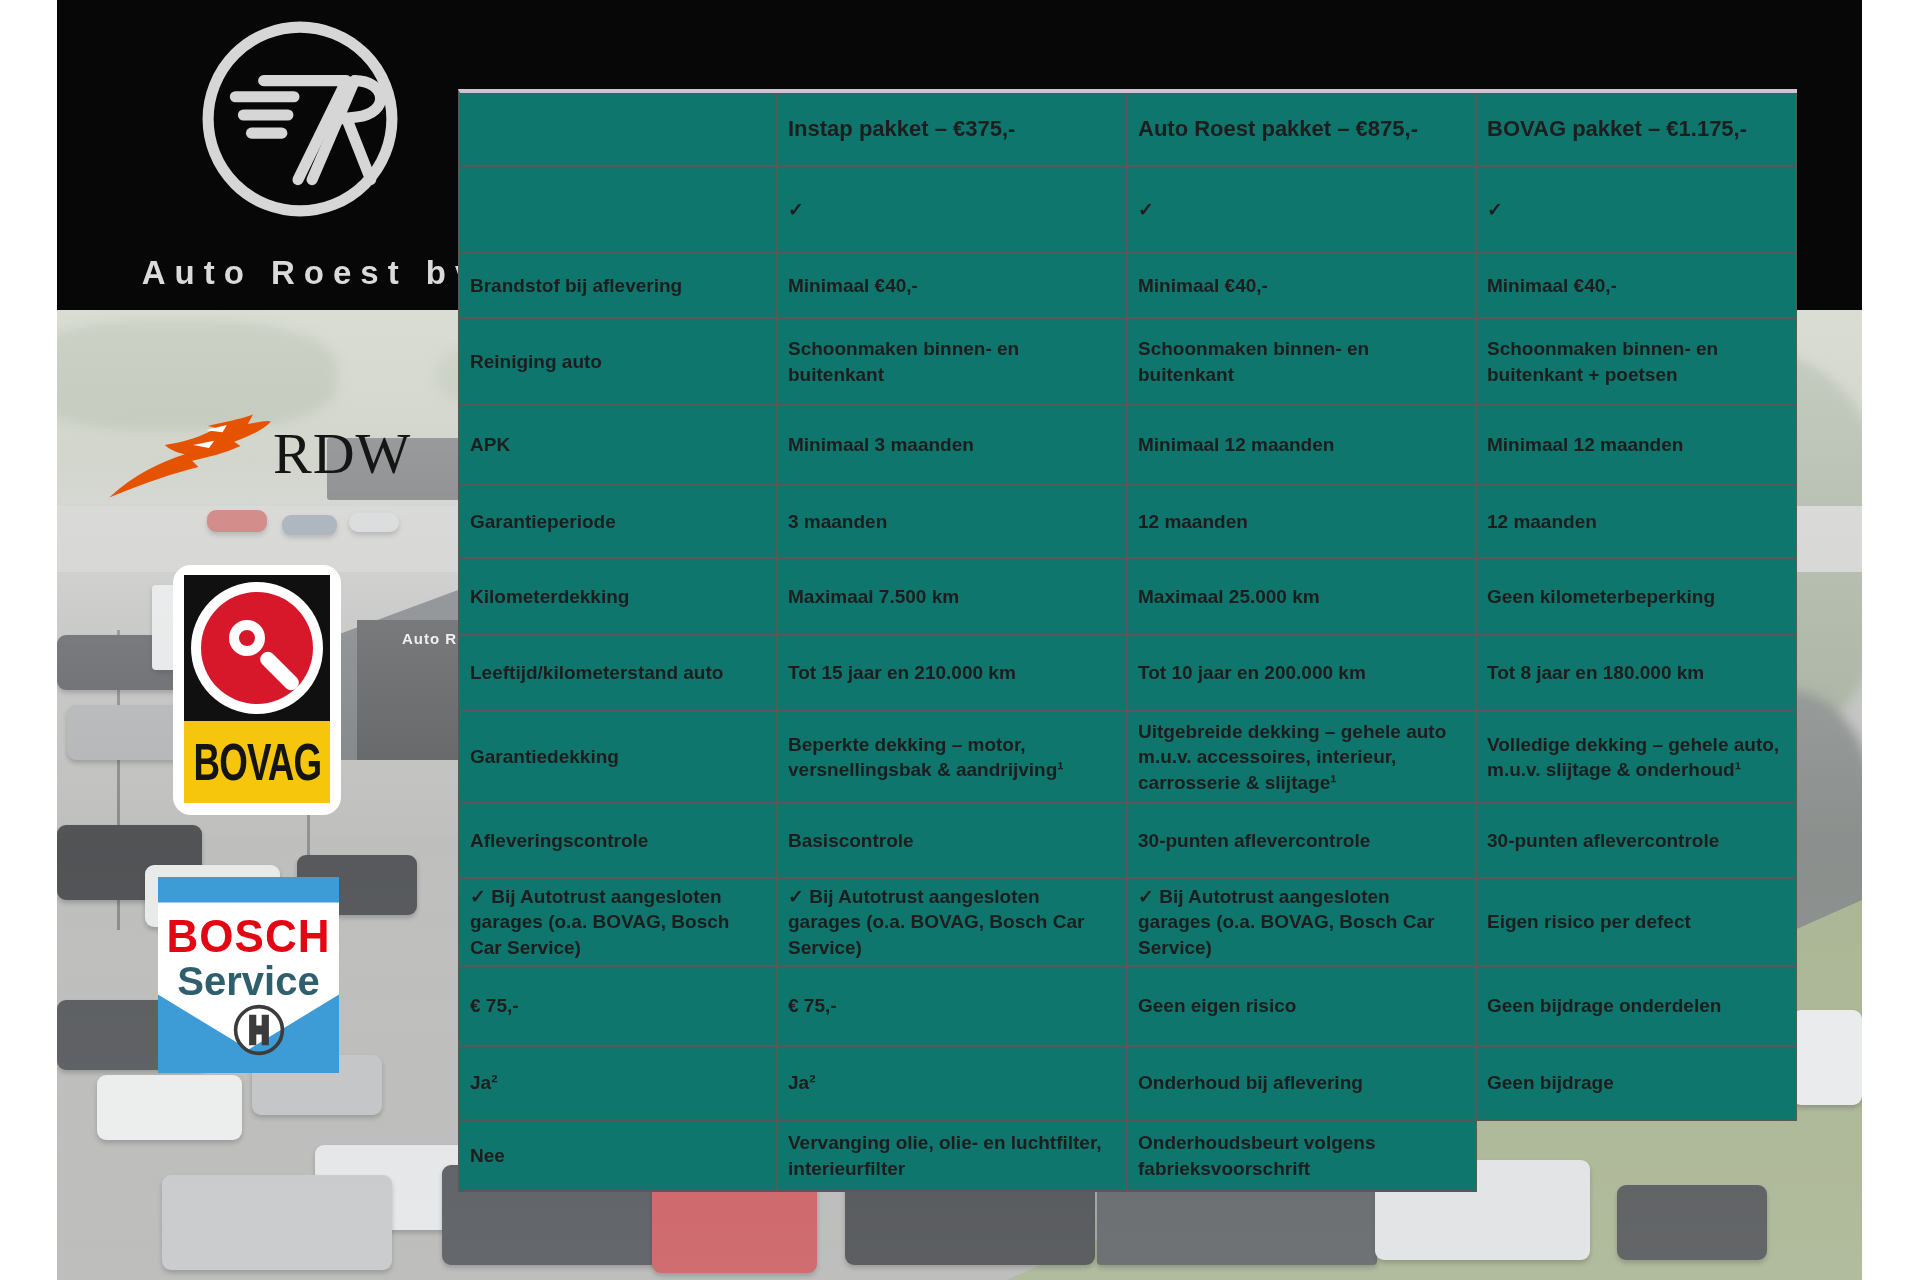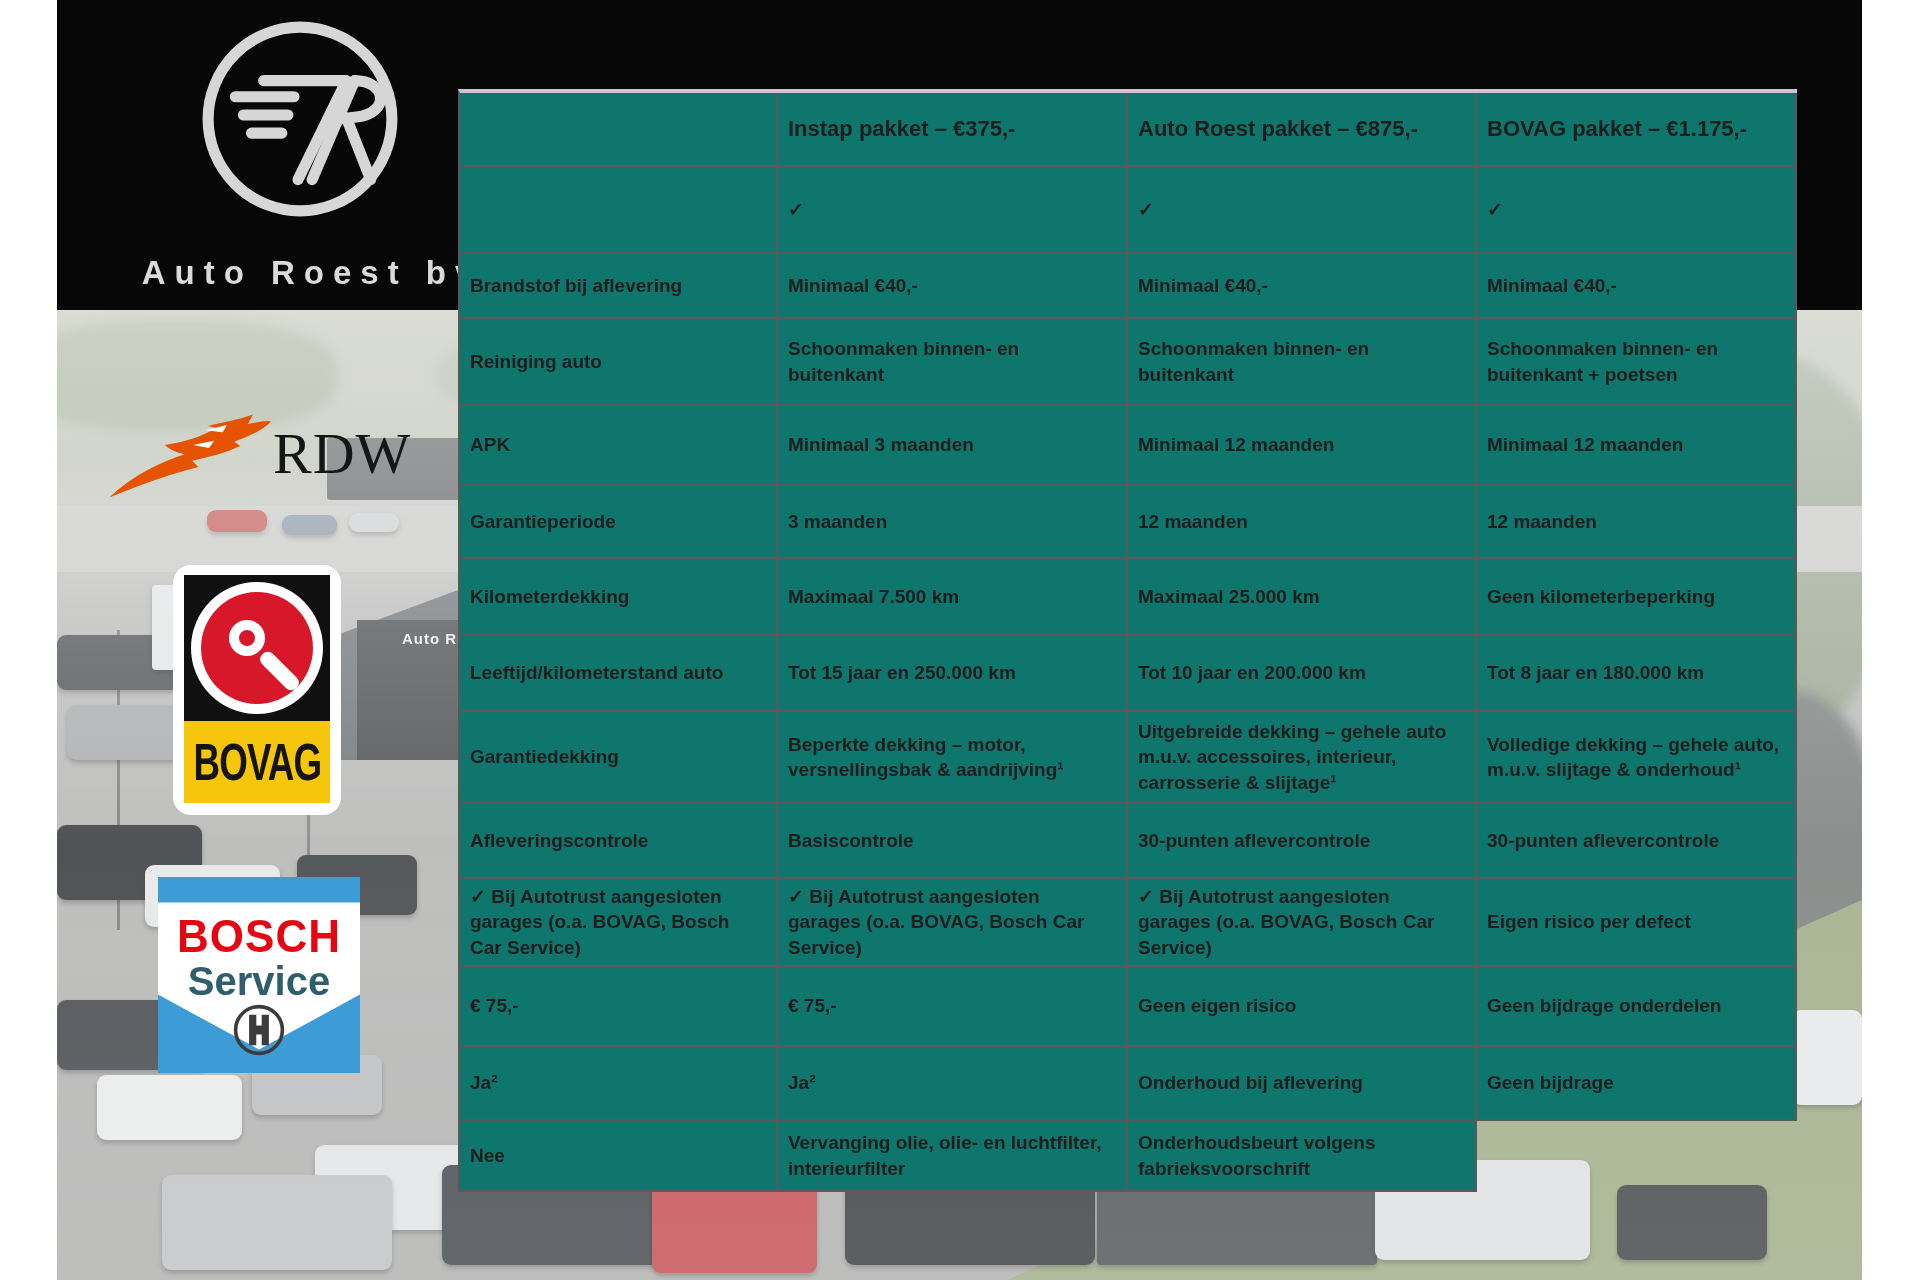--- a/index.html
+++ b/index.html
@@ -28,21 +28,21 @@
   .bovag-black{position:absolute;left:11px;top:10px;width:146px;height:146px;background:#101010;}
   .bovag-white-circle{position:absolute;left:7px;top:7px;width:132px;height:132px;border-radius:50%;background:#ffffff;}
   .bovag-red-disc{position:absolute;left:17px;top:17px;width:112px;height:112px;border-radius:50%;background:#d7182a;}
   .bovag-qring{position:absolute;left:45px;top:45px;width:36px;height:36px;border:10px solid #ffffff;
          border-radius:50%;box-sizing:border-box;background:#d7182a;}
   .bovag-qhandle{position:absolute;left:88px;top:72px;width:15px;height:48px;background:#ffffff;
          border-radius:7px;transform:rotate(-45deg);}
   .bovag-yellow{position:absolute;left:11px;top:156px;width:146px;height:82px;background:#f6c60d;
          display:flex;align-items:center;justify-content:center;}
   .bovag-word{font-size:40px;font-weight:900;color:#141414;transform:scale(.92,1.3);letter-spacing:-1px;}
-  .logo-bosch{position:absolute;left:158px;top:877px;width:202px;height:196px;background:#3d9bd5;z-index:3;}
+  .logo-bosch{position:absolute;left:158px;top:877px;width:181px;height:196px;background:#3d9bd5;z-index:3;}
   .bosch-shield{position:absolute;inset:0;background:#ffffff;
          clip-path:polygon(0 13%,100% 13%,100% 60%,50% 88%,0 60%);}
   .bosch-title{position:absolute;left:0;top:34px;width:100%;text-align:center;
          color:#e30613;font-size:44px;font-weight:900;letter-spacing:1px;transform:scaleY(1.05);}
   .bosch-sub{position:absolute;left:0;top:82px;width:100%;text-align:center;
          color:#2f5f6d;font-size:40px;font-weight:bold;}
   .bosch-armature{position:absolute;left:74px;top:126px;}
 
   
   .pkg-table{position:absolute;left:458px;top:89px;z-index:4;display:grid;
@@ -183,21 +183,21 @@
     <div class="cell">3 maanden</div>
     <div class="cell">12 maanden</div>
     <div class="cell">12 maanden</div>
 
     <div class="cell lbl">Kilometerdekking</div>
     <div class="cell">Maximaal 7.500 km</div>
     <div class="cell">Maximaal 25.000 km</div>
     <div class="cell">Geen kilometerbeperking</div>
 
     <div class="cell lbl">Leeftijd/kilometerstand auto</div>
-    <div class="cell">Tot 15 jaar en 250.000 km</div>
+    <div class="cell">Tot 15 jaar en 210.000 km</div>
     <div class="cell">Tot 10 jaar en 200.000 km</div>
     <div class="cell">Tot 8 jaar en 180.000 km</div>
 
     <div class="cell lbl">Garantiedekking</div>
     <div class="cell">Beperkte dekking – motor, versnellingsbak &amp; aandrijving¹</div>
     <div class="cell">Uitgebreide dekking – gehele auto m.u.v. accessoires, interieur, carrosserie &amp; slijtage¹</div>
     <div class="cell">Volledige dekking – gehele auto, m.u.v. slijtage &amp; onderhoud¹</div>
 
     <div class="cell lbl">Afleveringscontrole</div>
     <div class="cell">Basiscontrole</div>

